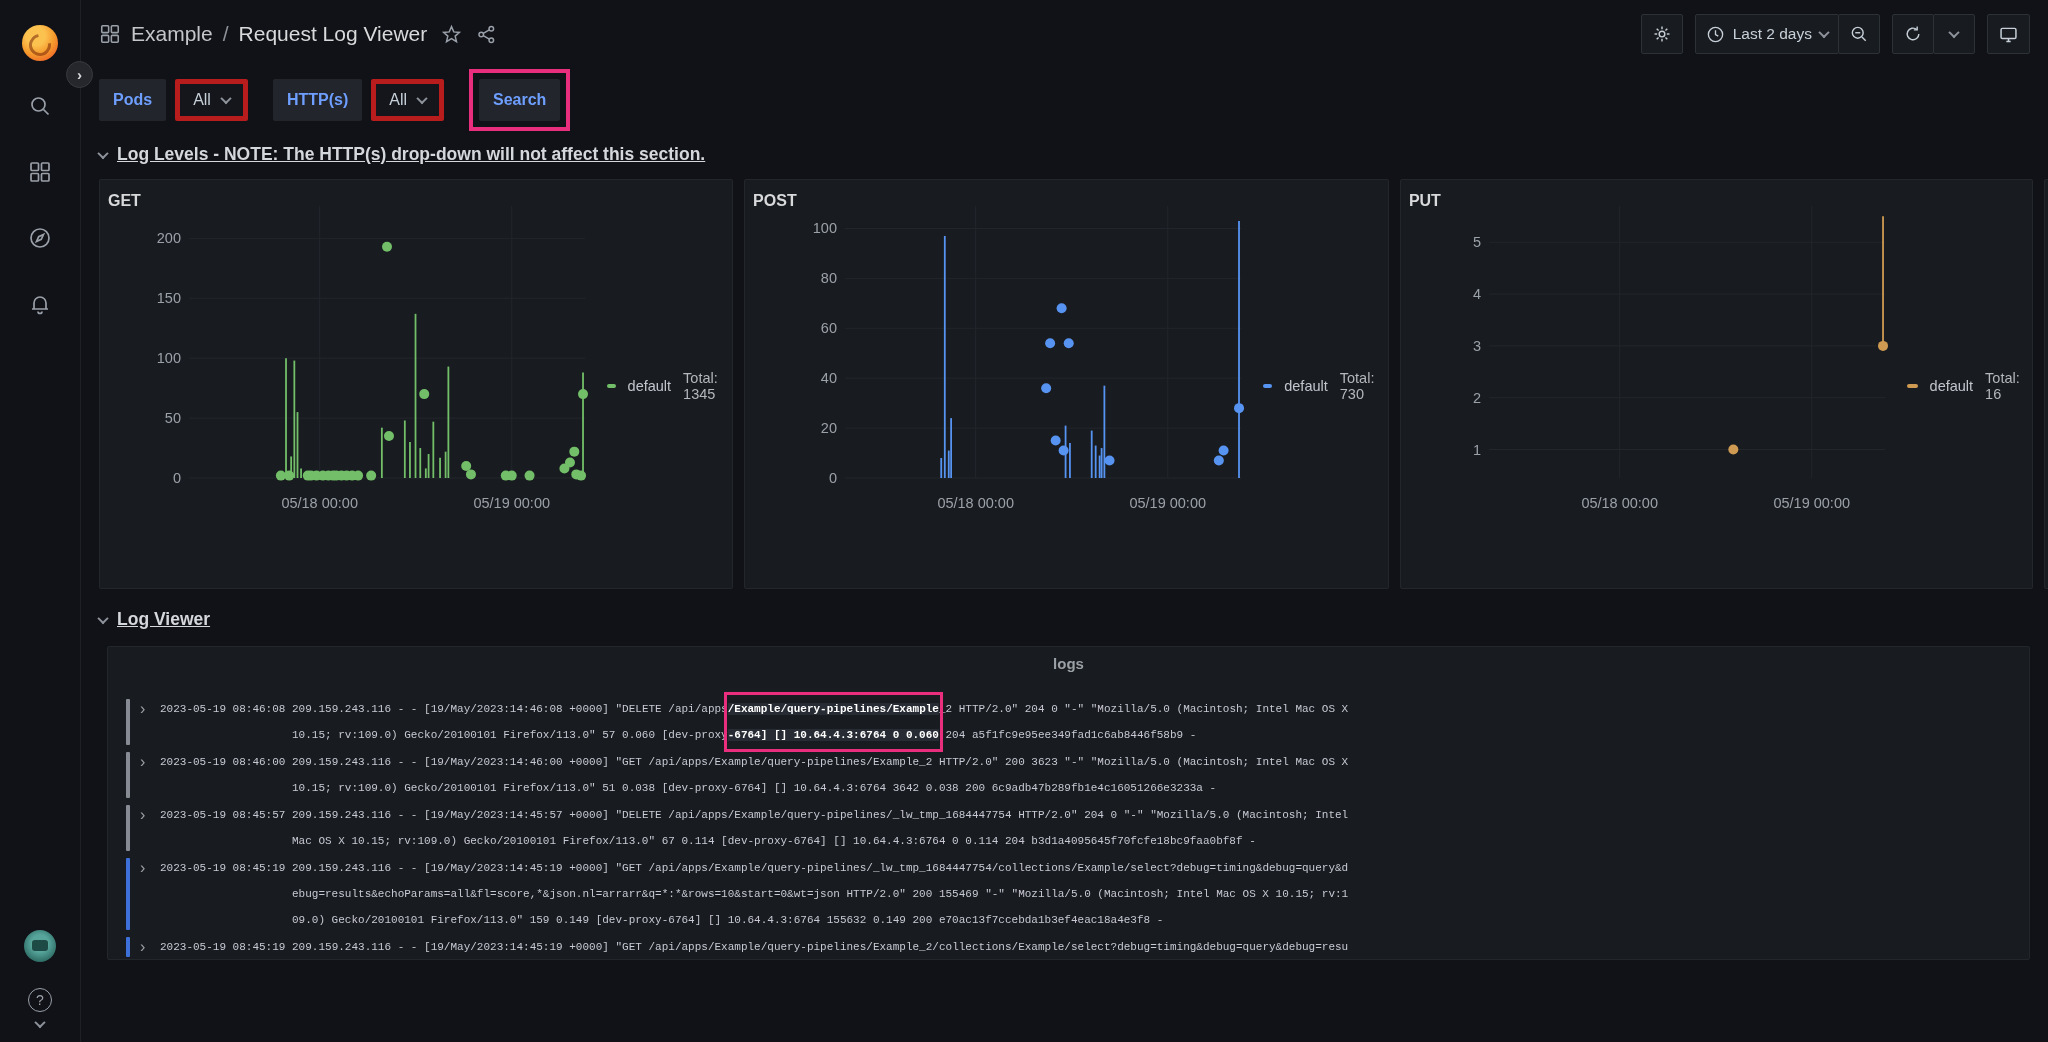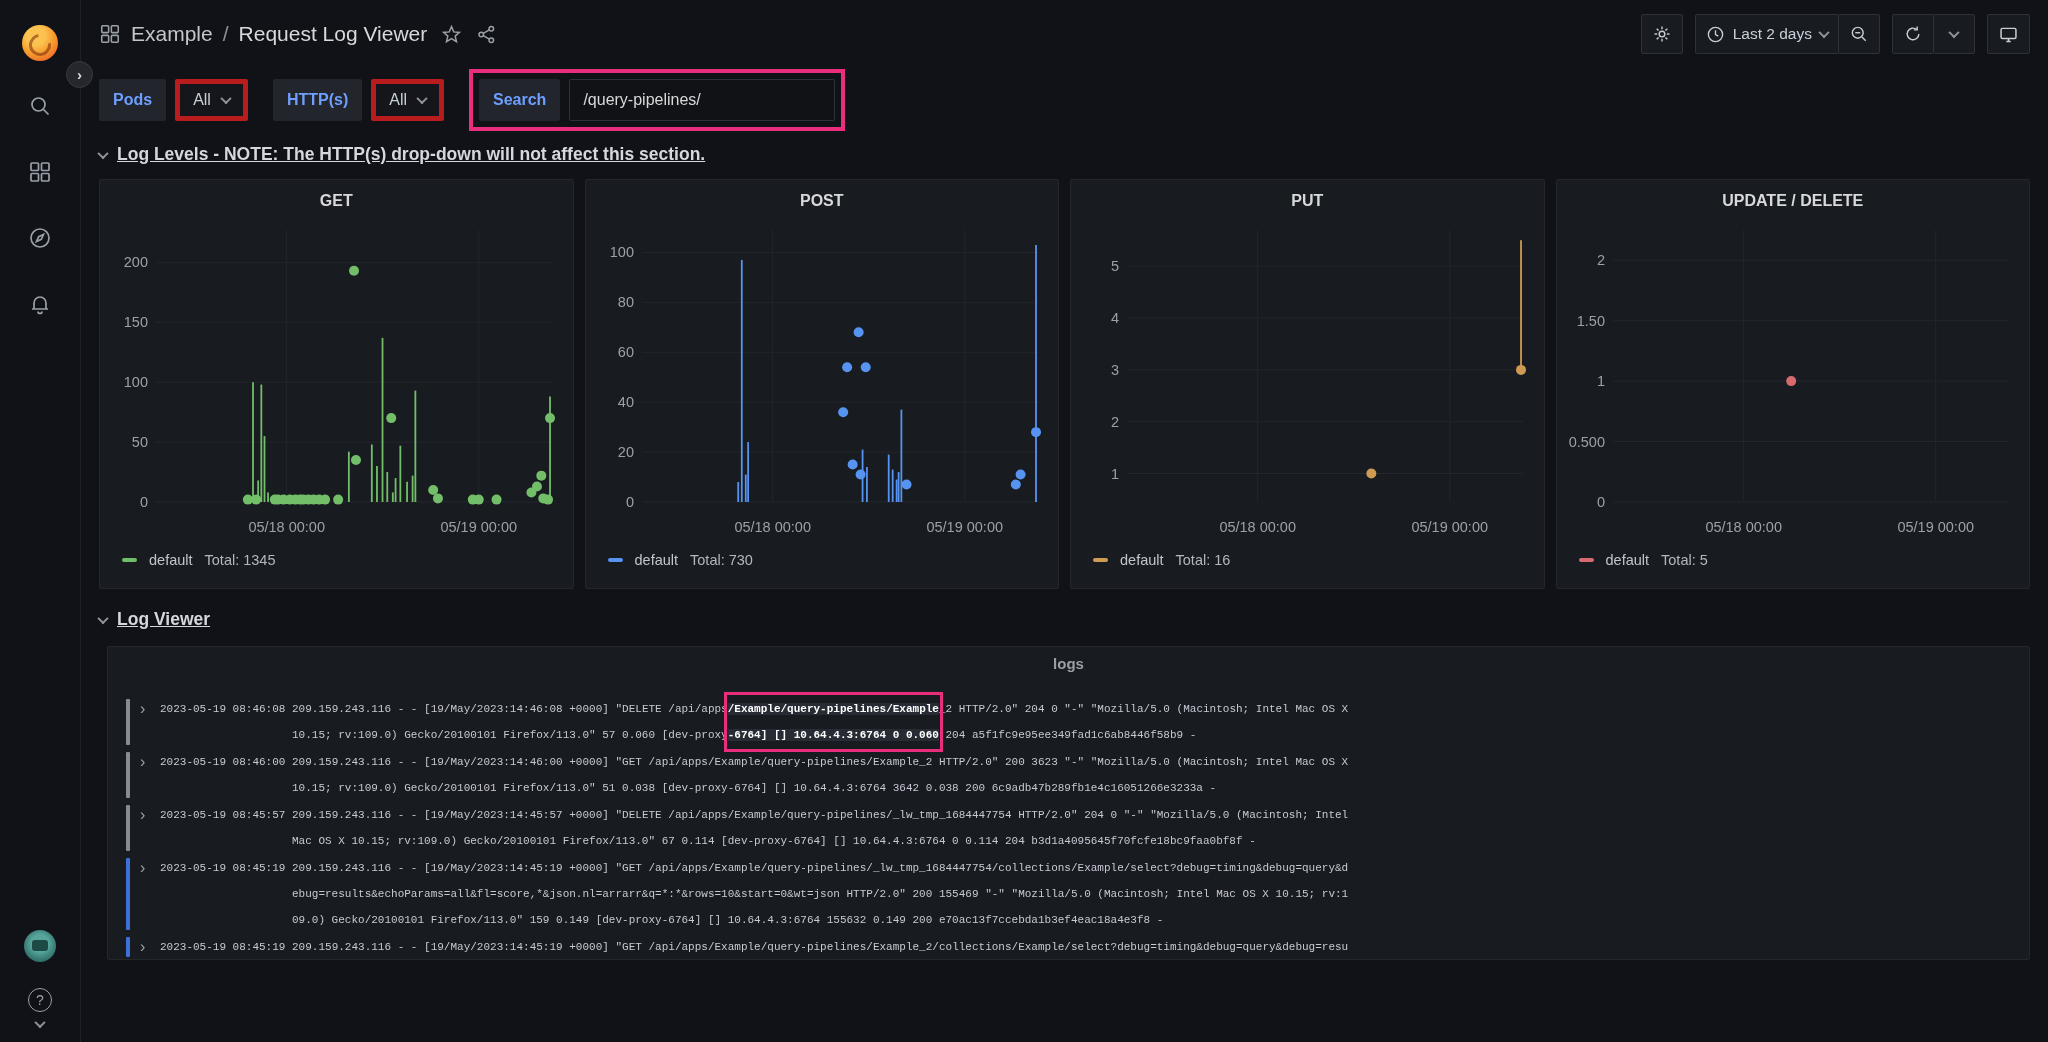--- a/index.html
+++ b/index.html
@@ -65,21 +65,21 @@
   .section-head { display:flex; align-items:center; gap:10px; font-size:17.5px; font-weight:bold; color:#d4d7dc;text-decoration:underline; }
   .section-head.first { margin-top:18px; }
   .row-strip { margin-top:20px; height:36px; display:flex; align-items:center; gap:10px;
     background:rgba(255,255,255,0.028); padding-left:8px; font-size:17.5px; font-weight:bold; color:#d4d7dc; }
   .panel-count { font-size:13.5px; font-style:italic; font-weight:normal; color:#9aa0a6; margin-left:8px; }
   .section-head.viewer { margin-top:20px; }
 
   
   .panel-row { display:flex; gap:11px; margin-top:14px; }
   .panel { flex:1; height:410px; background:#181b1f; border:1px solid #23262b; border-radius:2px;
-    padding:6px 8px; display:flex; flex-direction:column; }
+    padding:6px 8px; display:flex; }
   .panel-title { text-align:center; font-size:16px; font-weight:600; color:#d8d9da; margin-top:6px; }
   .chart-mount { margin-top:4px; }
   .legend { display:flex; align-items:center; gap:12px; font-size:14.5px; color:#c3c5cd; margin:4px 0 0 14px; }
   .legend .swatch { width:15px; height:4px; border-radius:2px; }
   .legend .total { color:#b4b7bd; }
 
   
   .logs-panel { margin-top:16px; height:314px; background:#181b1f; border:1px solid #23262b;
     border-radius:2px; overflow:hidden; padding:8px 14px 0 14px; position:relative;margin-left:8px; }
   .logs-title { text-align:center; font-size:15px; font-weight:600; color:#9aa0a6; }
@@ -227,21 +227,20 @@
     </div>
     <div class="var-pair">
       <div class="var-label">HTTP(s)</div>
       <div class="var-select">
         <span>All</span>
         <span class="chev down"></span>
       </div>
     </div>
     <div class="search-group">
       <div class="var-label">Search</div>
-      <input class="search-input" value="/query-pipelines/" style="">
     </div>
   </div>
 
   <div class="section-head first">
     <span class="chev down"></span>
     <span>Log Levels - NOTE: The HTTP(s) drop-down will not affect this section.</span>
   </div>
 
   <div class="panel-row" id="panels">
       <div class="panel">

